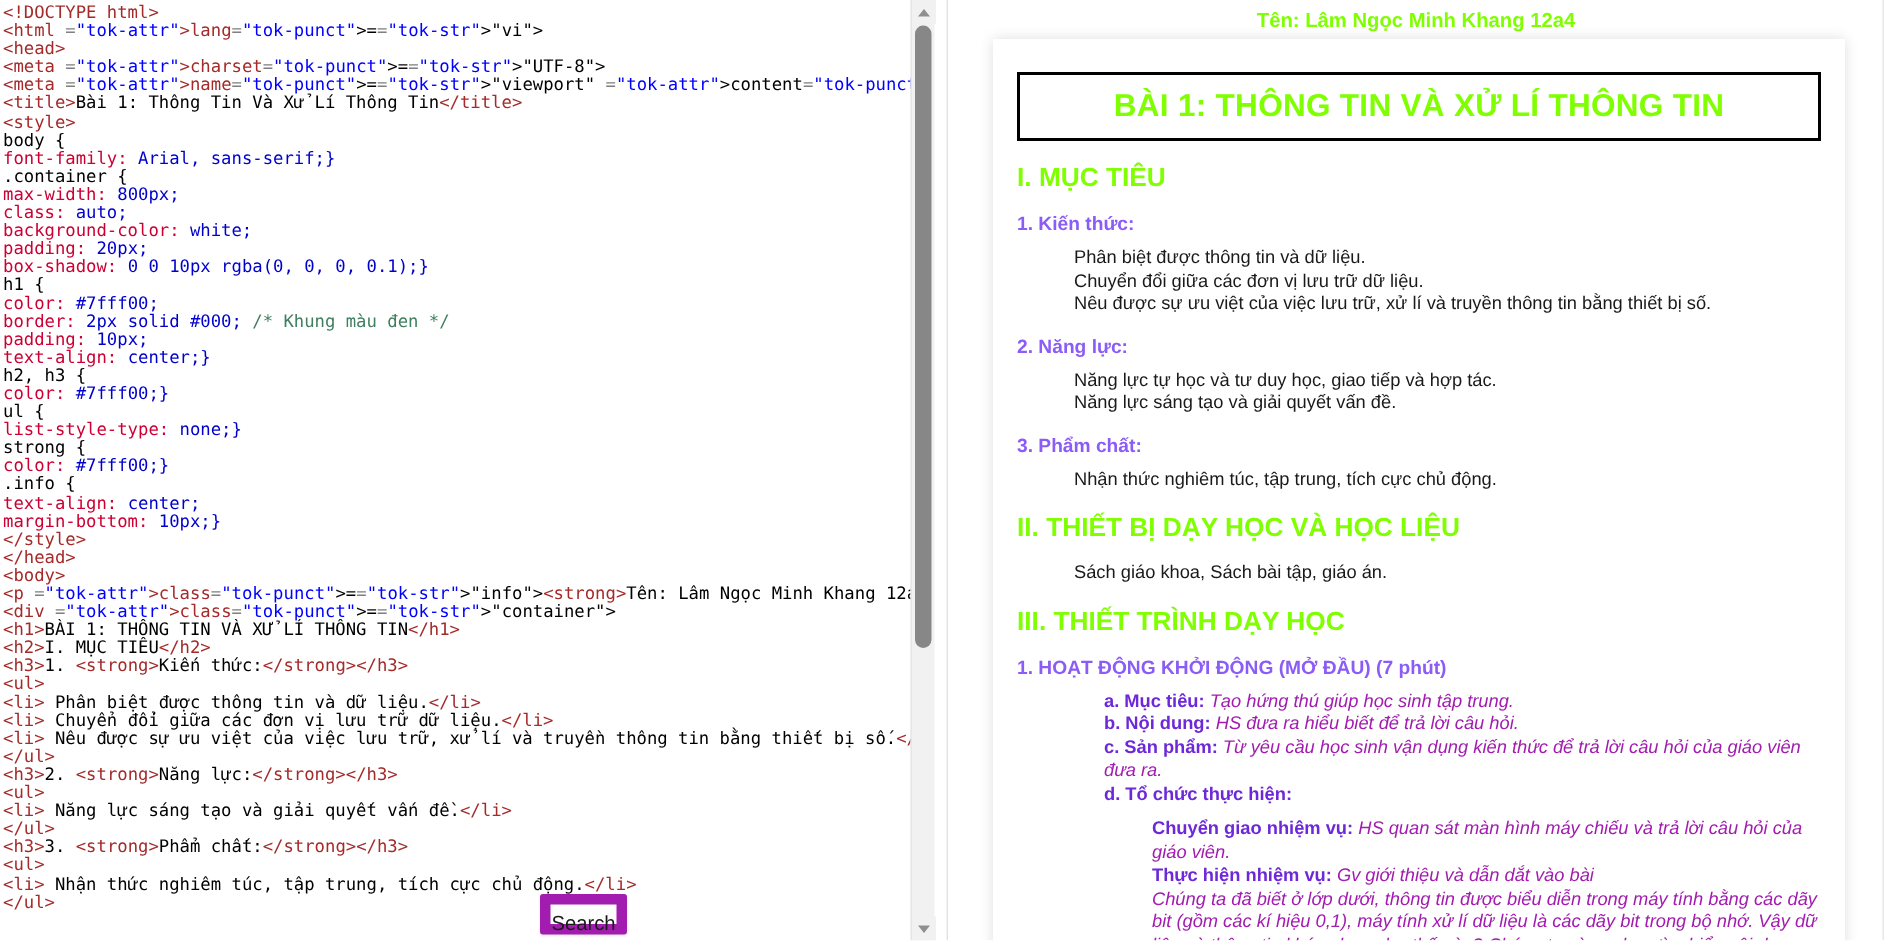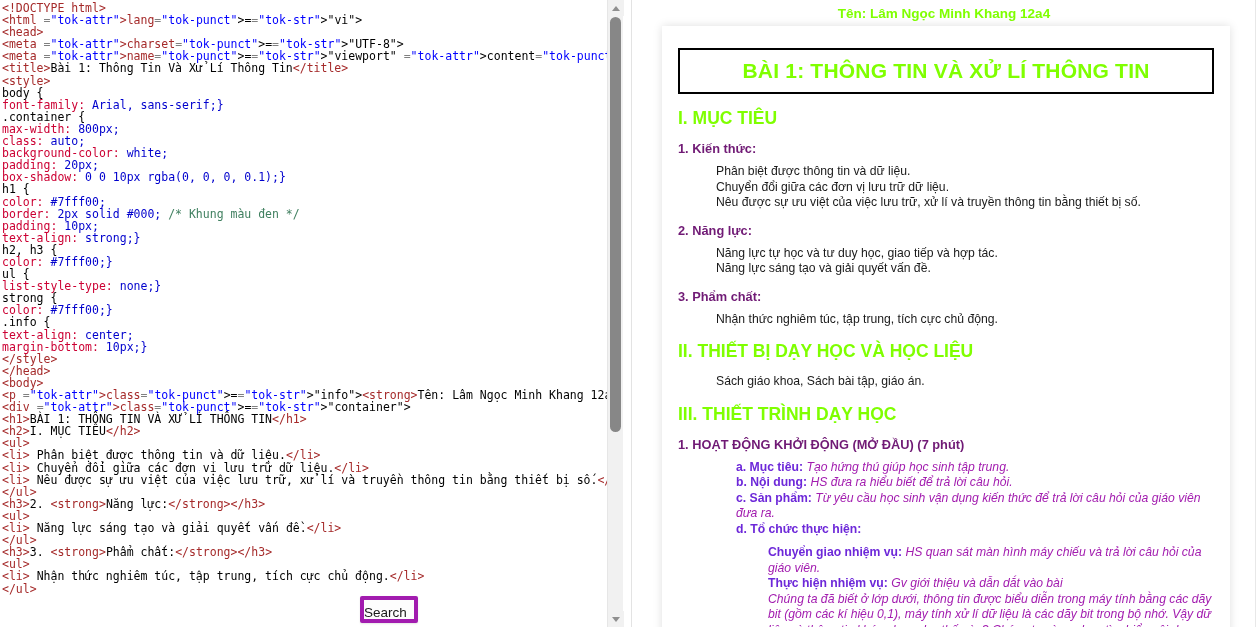--- a/index.html
+++ b/index.html
@@ -76,28 +76,28 @@
     background: #878787;
     border-radius: 6px;
   }
 
   
   .search-btn {
     position: absolute;
     left: 360px; top: 596px;
     width: 58px; height: 27px;
     background: #fdfdfd;
-    border: 4px solid #a21caf;
+    border: 7px solid #a21caf;
     border-radius: 2px;
     box-shadow: 0 1px 2px rgba(0,0,0,0.10);
     font-family: "Liberation Sans", sans-serif;
     font-size: 13.5px;
     color: #1a1a1a;
     line-height: 25px;
-    text-align: left;
+    text-align: center;
     cursor: pointer;
     padding: 0;
   }
 
   
   .pane-divider {
     position: absolute;
     left: 631px; top: 0;
     width: 1px; height: 627px;
     background: #e3e3e3;
@@ -142,21 +142,21 @@
     letter-spacing: 0.2px;
     font-family: "Liberation Sans", sans-serif;
   }
   .container h2 {
     color: #7fff00;
     font-size: 17.5px;
     font-weight: bold;
     margin: 14px 0 12px 0;
   }
   .container h3 {
-    color: #701a75;
+    color: #8b5cf6;
     font-size: 12.8px;
     font-weight: bold;
     margin: 12px 0 8px 0;
   }
   .container ul {
     list-style-type: none;
     margin: 0 0 8px 0;
     padding-left: 38px;
   }
   .container li {
@@ -196,37 +196,38 @@
         <div class="code-line"><span class="tok-sel">.container {</span></div>
         <div class="code-line"><span class="tok-prop">max-width:</span><span class="tok-val"> 800px;</span></div>
         <div class="code-line"><span class="tok-prop">class:</span><span class="tok-val"> auto;</span></div>
         <div class="code-line"><span class="tok-prop">background-color:</span><span class="tok-val"> white;</span></div>
         <div class="code-line"><span class="tok-prop">padding:</span><span class="tok-val"> 20px;</span></div>
         <div class="code-line"><span class="tok-prop">box-shadow:</span><span class="tok-val"> 0 0 10px rgba(0, 0, 0, 0.1);}</span></div>
         <div class="code-line"><span class="tok-sel">h1 {</span></div>
         <div class="code-line"><span class="tok-prop">color:</span><span class="tok-val"> #7fff00;</span></div>
         <div class="code-line"><span class="tok-prop">border:</span><span class="tok-val"> 2px solid #000; <span class="tok-com">/* Khung màu đen */</span></span></div>
         <div class="code-line"><span class="tok-prop">padding:</span><span class="tok-val"> 10px;</span></div>
-        <div class="code-line"><span class="tok-prop">text-align:</span><span class="tok-val"> strong;}</span></div>
+        <div class="code-line"><span class="tok-prop">text-align:</span><span class="tok-val"> center;}</span></div>
         <div class="code-line"><span class="tok-sel">h2, h3 {</span></div>
         <div class="code-line"><span class="tok-prop">color:</span><span class="tok-val"> #7fff00;}</span></div>
         <div class="code-line"><span class="tok-sel">ul {</span></div>
         <div class="code-line"><span class="tok-prop">list-style-type:</span><span class="tok-val"> none;}</span></div>
         <div class="code-line"><span class="tok-sel">strong {</span></div>
         <div class="code-line"><span class="tok-prop">color:</span><span class="tok-val"> #7fff00;}</span></div>
         <div class="code-line"><span class="tok-sel">.info {</span></div>
         <div class="code-line"><span class="tok-prop">text-align:</span><span class="tok-val"> center;</span></div>
         <div class="code-line"><span class="tok-prop">margin-bottom:</span><span class="tok-val"> 10px;}</span></div>
         <div class="code-line"><span class="tok-tag">&lt;/style&gt;</span></div>
         <div class="code-line"><span class="tok-tag">&lt;/head&gt;</span></div>
         <div class="code-line"><span class="tok-tag">&lt;body&gt;</span></div>
         <div class="code-line"><span class="tok-tag">&lt;p <span class<span="" class="tok-punct">=</span><span class="tok-str">"tok-attr"</span>&gt;class</span><span class<span="" class="tok-punct">=</span><span class="tok-str">"tok-punct"</span>&gt;=<span class<span="" class="tok-punct">=</span><span class="tok-str">"tok-str"</span>&gt;"info"&gt;<span class="tok-tag">&lt;strong&gt;</span><span class="tok-txt">Tên: Lâm Ngọc Minh Khang 12a4 </span></div>
         <div class="code-line"><span class="tok-tag">&lt;div <span class<span="" class="tok-punct">=</span><span class="tok-str">"tok-attr"</span>&gt;class</span><span class<span="" class="tok-punct">=</span><span class="tok-str">"tok-punct"</span>&gt;=<span class<span="" class="tok-punct">=</span><span class="tok-str">"tok-str"</span>&gt;"container"&gt;</div>
         <div class="code-line"><span class="tok-tag">&lt;h1&gt;</span><span class="tok-txt">BÀI 1: THÔNG TIN VÀ XỬ LÍ THÔNG TIN</span><span class="tok-tag">&lt;/h1&gt;</span></div>
         <div class="code-line"><span class="tok-tag">&lt;h2&gt;</span><span class="tok-txt">I. MỤC TIÊU</span><span class="tok-tag">&lt;/h2&gt;</span></div>
+        <div class="code-line"><span class="tok-tag">&lt;h3&gt;</span><span class="tok-txt">1. </span><span class="tok-tag">&lt;strong&gt;</span><span class="tok-txt">Kiến thức:</span><span class="tok-tag">&lt;/strong&gt;</span><span class="tok-tag">&lt;/h3&gt;</span></div>
         <div class="code-line"><span class="tok-tag">&lt;ul&gt;</span></div>
         <div class="code-line"><span class="tok-tag">&lt;li&gt;</span><span class="tok-txt"> Phân biệt được thông tin và dữ liệu.</span><span class="tok-tag">&lt;/li&gt;</span></div>
         <div class="code-line"><span class="tok-tag">&lt;li&gt;</span><span class="tok-txt"> Chuyển đổi giữa các đơn vị lưu trữ dữ liệu.</span><span class="tok-tag">&lt;/li&gt;</span></div>
         <div class="code-line"><span class="tok-tag">&lt;li&gt;</span><span class="tok-txt"> Nêu được sự ưu việt của việc lưu trữ, xử lí và truyền thông tin bằng thiết bị số.</span><span class="tok-tag">&lt;/li&gt;</span></div>
         <div class="code-line"><span class="tok-tag">&lt;/ul&gt;</span></div>
         <div class="code-line"><span class="tok-tag">&lt;h3&gt;</span><span class="tok-txt">2. </span><span class="tok-tag">&lt;strong&gt;</span><span class="tok-txt">Năng lực:</span><span class="tok-tag">&lt;/strong&gt;</span><span class="tok-tag">&lt;/h3&gt;</span></div>
         <div class="code-line"><span class="tok-tag">&lt;ul&gt;</span></div>
         <div class="code-line"><span class="tok-tag">&lt;li&gt;</span><span class="tok-txt"> Năng lực sáng tạo và giải quyết vấn đề.</span><span class="tok-tag">&lt;/li&gt;</span></div>
         <div class="code-line"><span class="tok-tag">&lt;/ul&gt;</span></div>
         <div class="code-line"><span class="tok-tag">&lt;h3&gt;</span><span class="tok-txt">3. </span><span class="tok-tag">&lt;strong&gt;</span><span class="tok-txt">Phẩm chất:</span><span class="tok-tag">&lt;/strong&gt;</span><span class="tok-tag">&lt;/h3&gt;</span></div>

